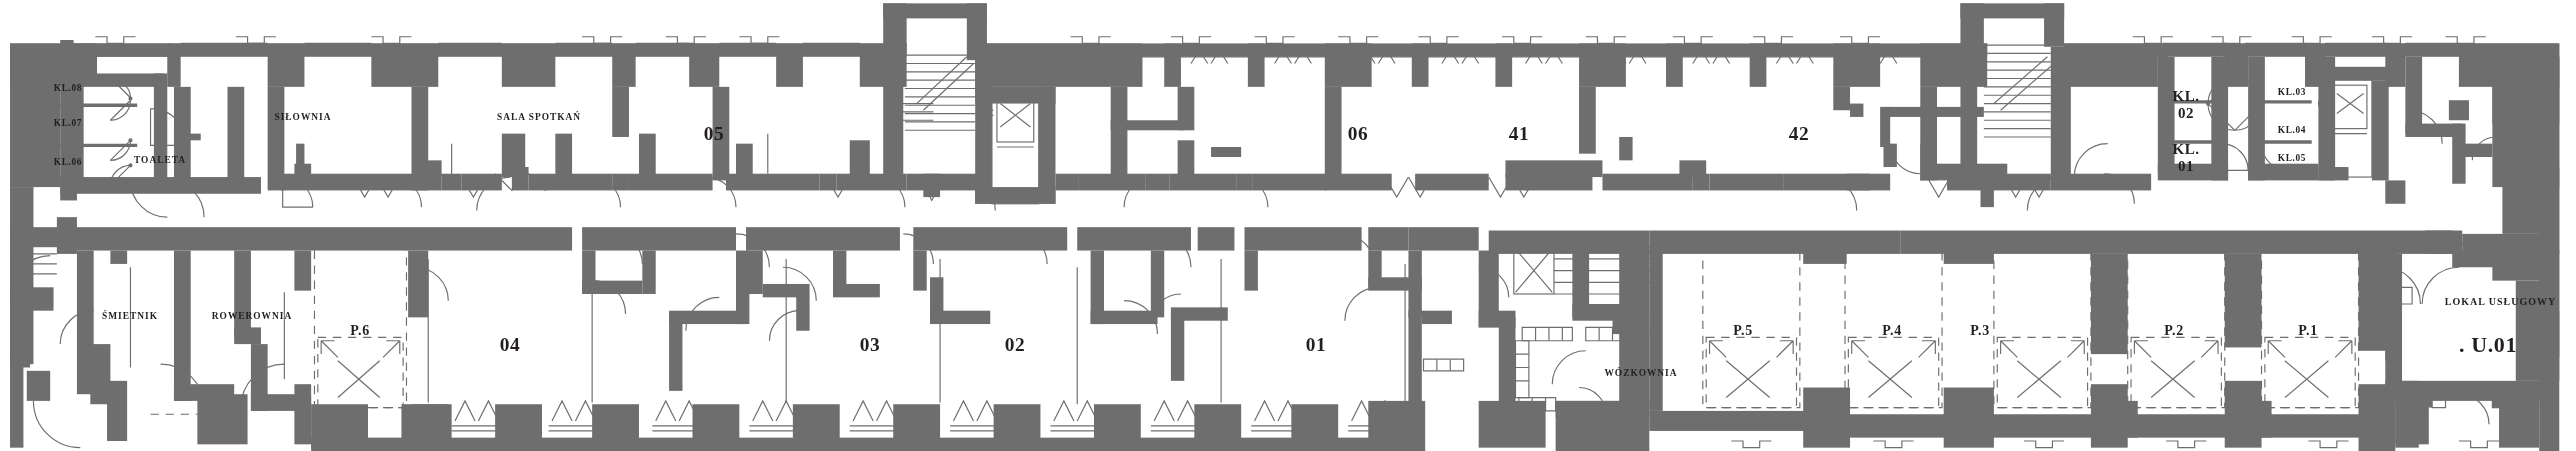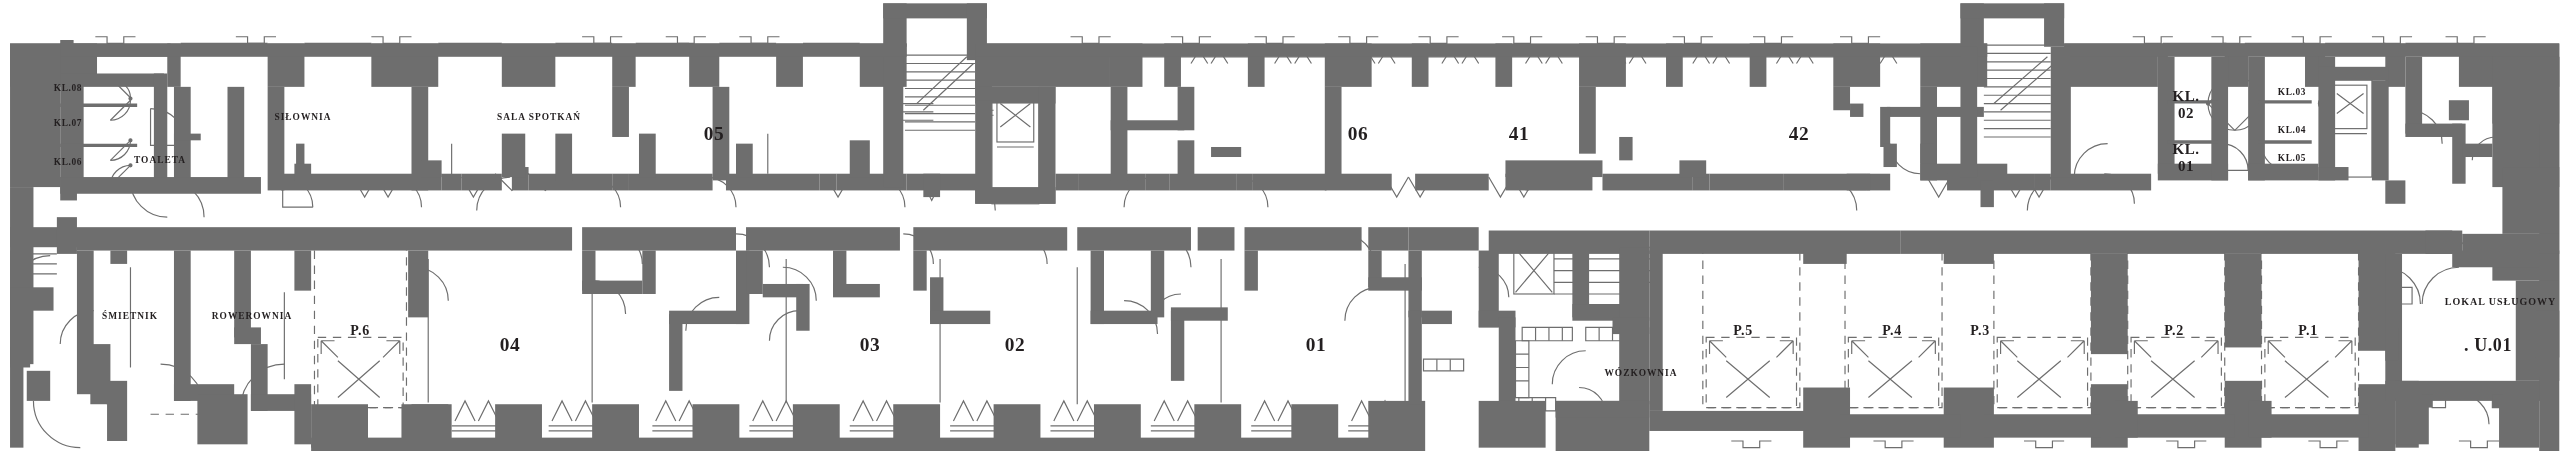--- a/index.html
+++ b/index.html
@@ -7,21 +7,21 @@
   #plan{position:relative;width:2576px;height:451px;background:#fff;overflow:hidden;}
   #plan svg{position:absolute;left:0;top:0;}
   .lbl{position:absolute;color:#231f20;font-weight:bold;font-family:Liberation Serif, serif;
        white-space:nowrap;letter-spacing:0.3px;transform:translate(-50%,-50%);}
   .lbl-room{font-size:19.4px;letter-spacing:0.6px;margin-top:15px;}
   .lbl-unit{font-size:14px;letter-spacing:0.6px;}
   .lbl-name{font-size:9.4px;letter-spacing:1px;text-align:right;}
   .lbl-kl{font-size:9.4px;letter-spacing:0.6px;}
   .lbl-kl2{font-size:15px;letter-spacing:0.6px;line-height:1.15;white-space:pre-line;text-align:center;}
   .lbl-svc{font-size:10px;letter-spacing:1px;padding-left:25px;}
-  .lbl-u01{font-size:18px;letter-spacing:0.6px;}
+  .lbl-u01{font-size:22px;letter-spacing:0.6px;}
 </style>
 </head>
 <body>
 
 <div id="plan">
 
 <svg width="2576" height="451" viewBox="0 0 1540 270" preserveAspectRatio="none">
   <defs>
     <g id="winsym">
       <rect x="0" y="0" width="9" height="4" fill="none" stroke="#6e6e6e" stroke-width="0.5"></rect>

